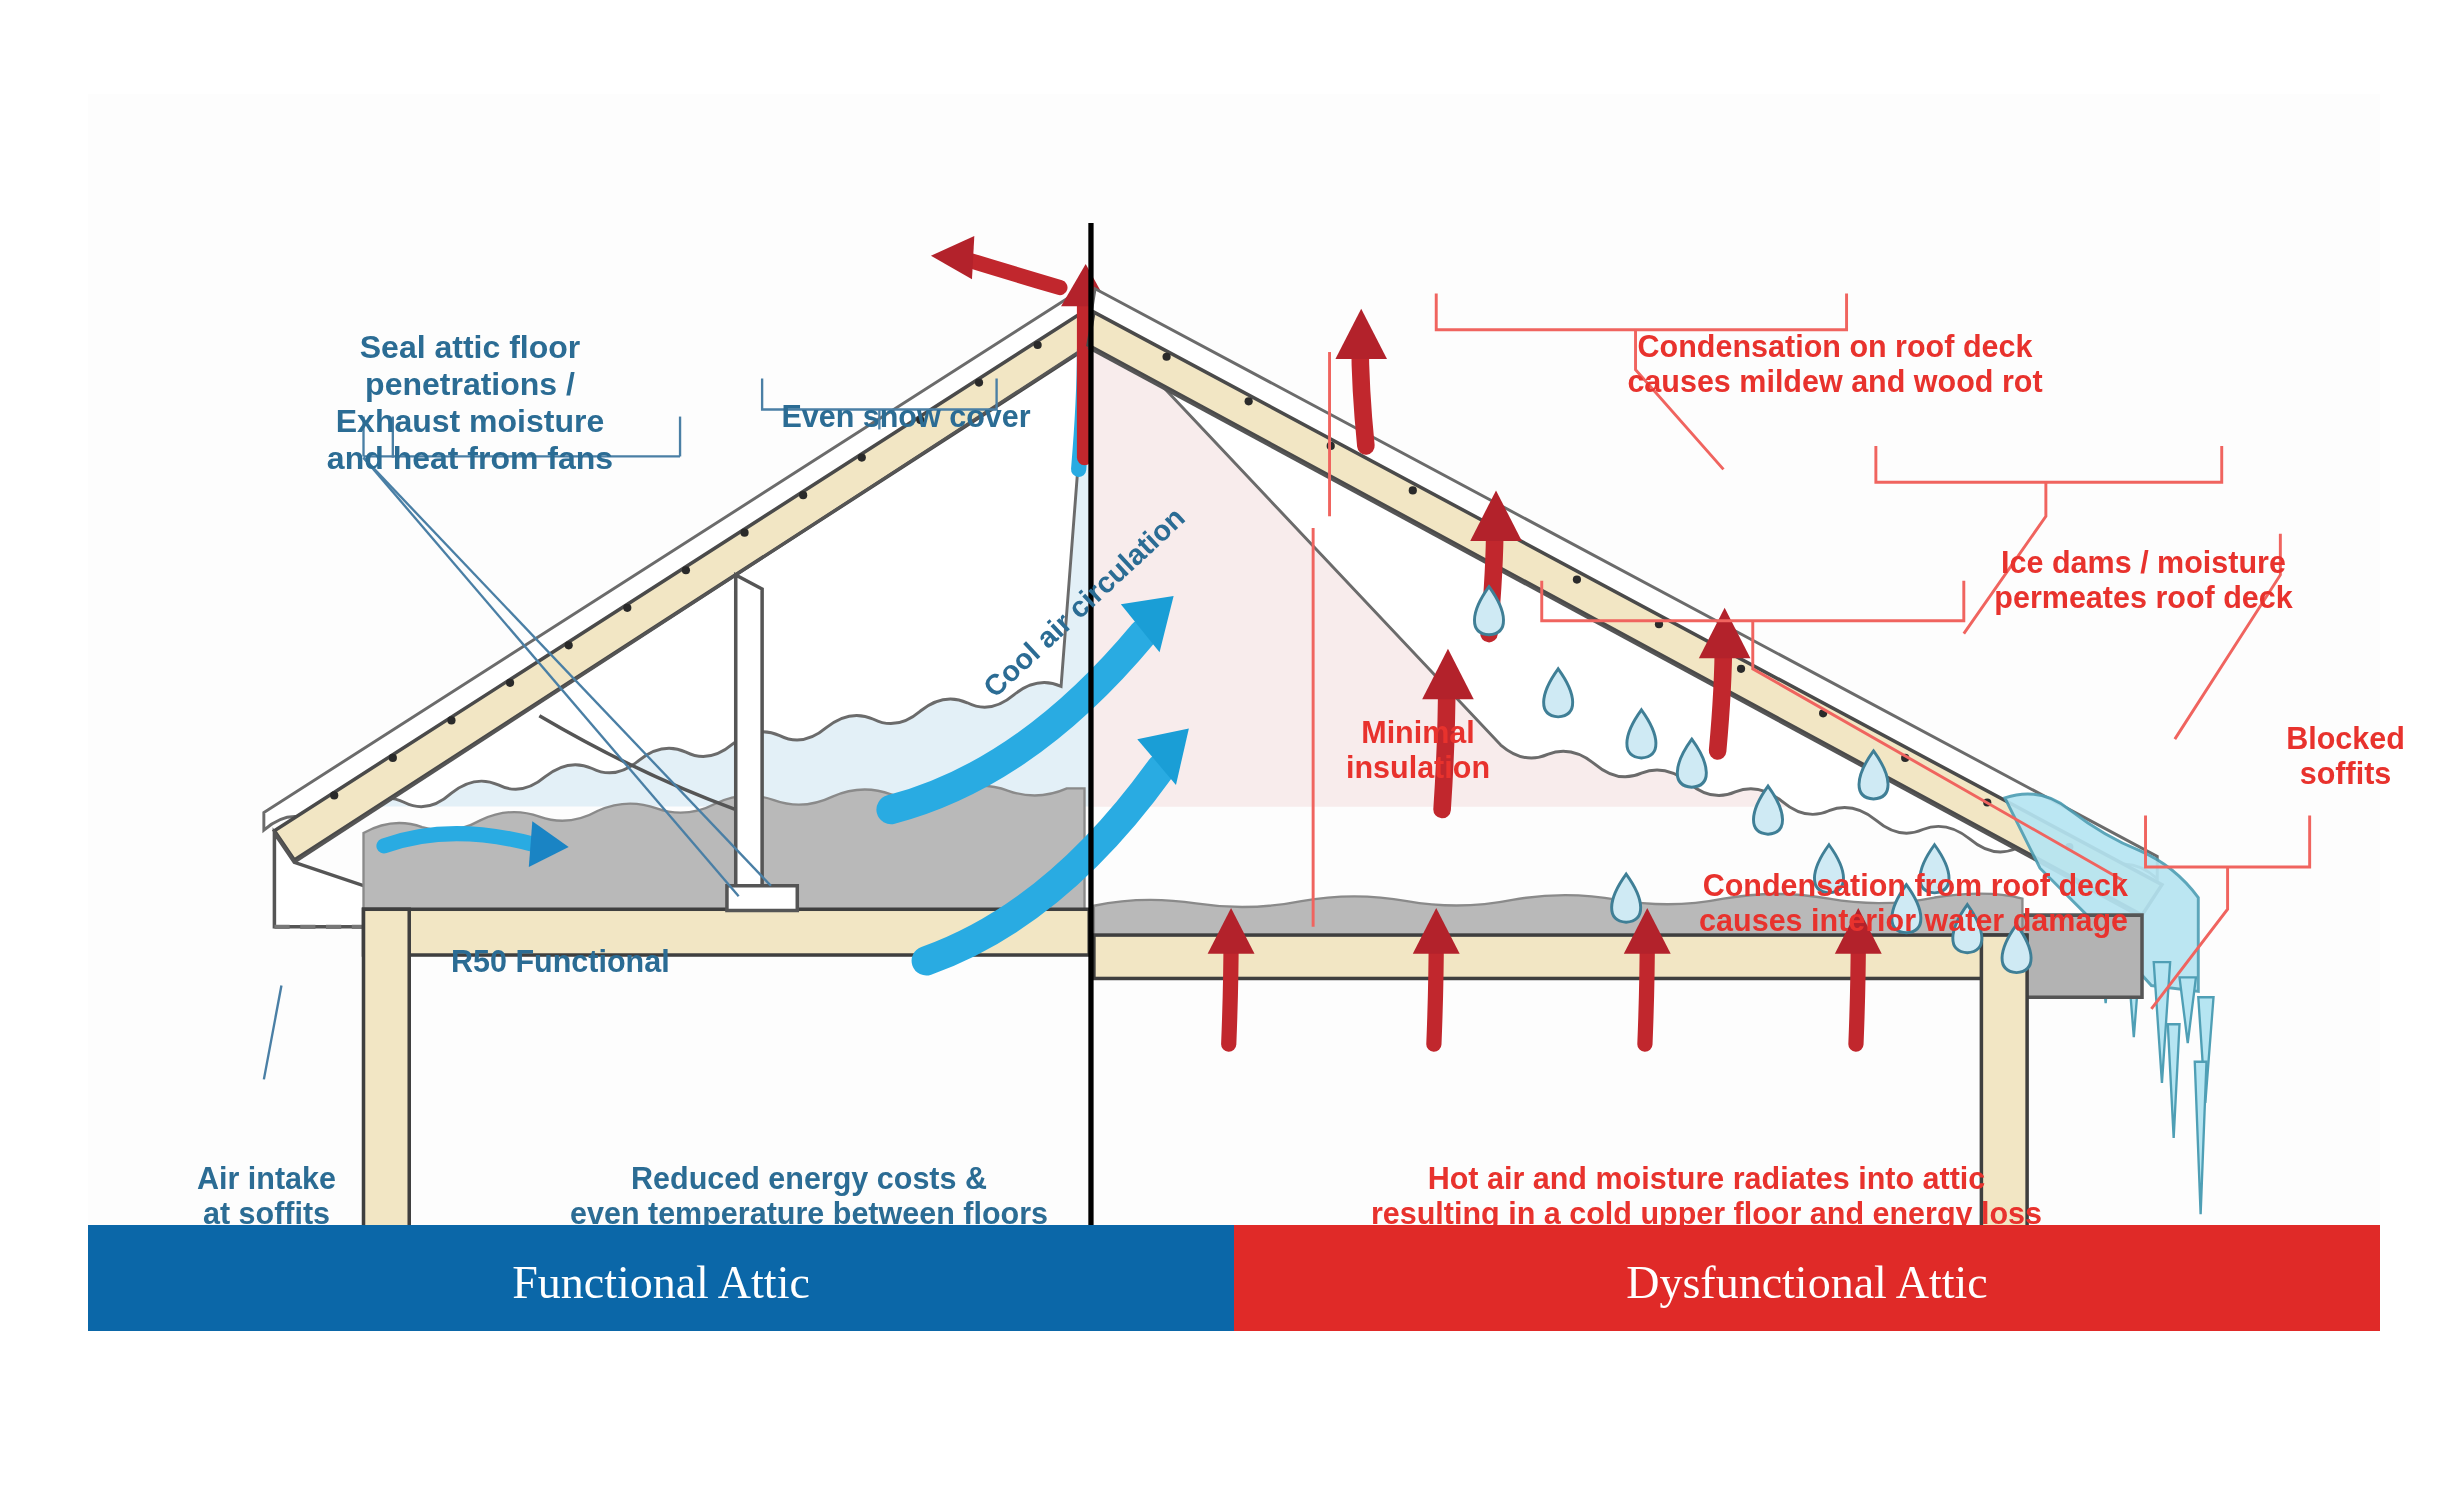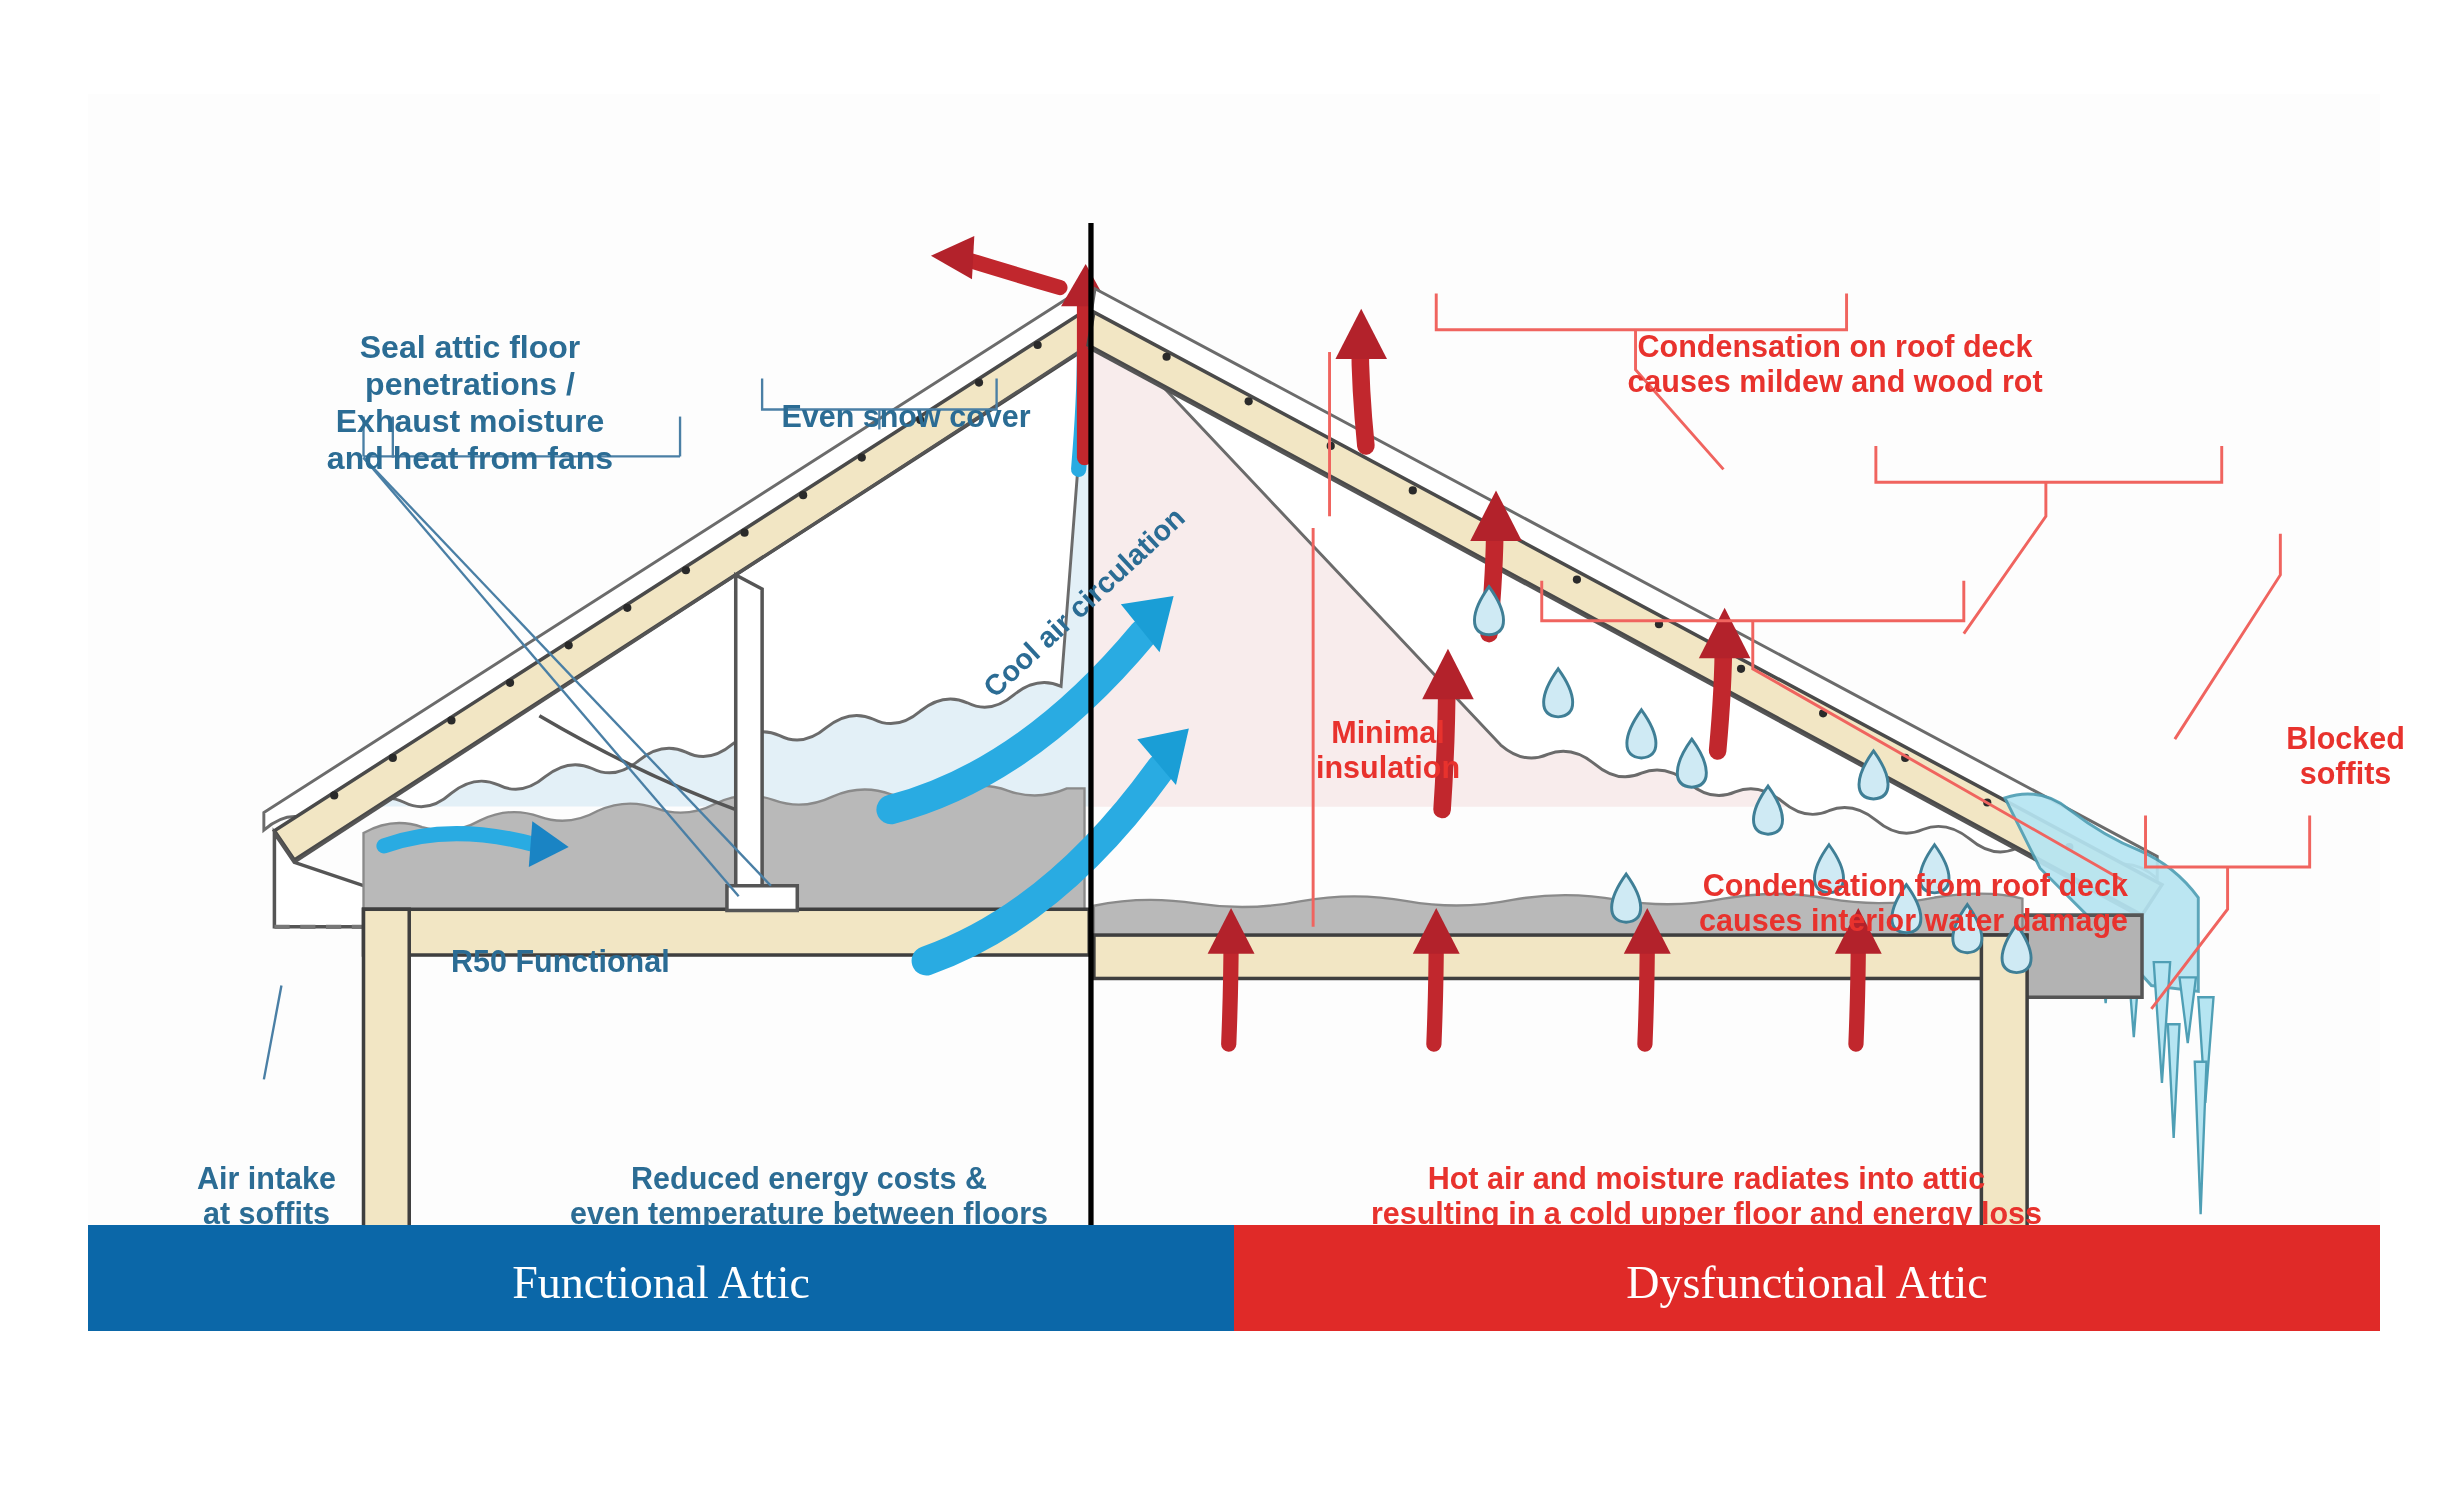--- a/index.html
+++ b/index.html
@@ -246,25 +246,27 @@
 
     <div class="lbl blue c" style="left:82px;top:1067px;width:193px;font-size:30.5px;">Air intake
 at soffits</div>
 
     <div class="lbl blue c" style="left:422px;top:1067px;width:598px;font-size:30.5px;">Reduced energy costs &amp;
 even temperature between floors</div>
 
     <div class="lbl red c" style="left:1448px;top:235px;width:598px;font-size:30.5px;">Condensation on roof deck
 causes mildew and wood rot</div>
 
+    <div class="lbl red c" style="left:1812px;top:451px;width:487px;font-size:30.5px;">Ice dams / moisture
+permeates roof deck</div>
 
     <div class="lbl red c" style="left:2111px;top:627px;width:293px;font-size:30.5px;">Blocked
 soffits</div>
 
-    <div class="lbl red c" style="left:1162px;top:621px;width:276px;font-size:30.5px;">Minimal
+    <div class="lbl red c" style="left:1192px;top:621px;width:276px;font-size:30.5px;">Minimal
 insulation</div>
 
     <div class="lbl red c" style="left:1448px;top:774px;width:592px;font-size:30.5px;text-align:right;">Condensation from roof deck
 causes interior water damage</div>
 
     <div class="lbl red c" style="left:1208px;top:1067px;width:821px;font-size:30.5px;">Hot air and moisture radiates into attic
 resulting in a cold upper floor and energy loss</div>
 
     <div class="bottom-banner">
       <div class="bb-half bb-left">

